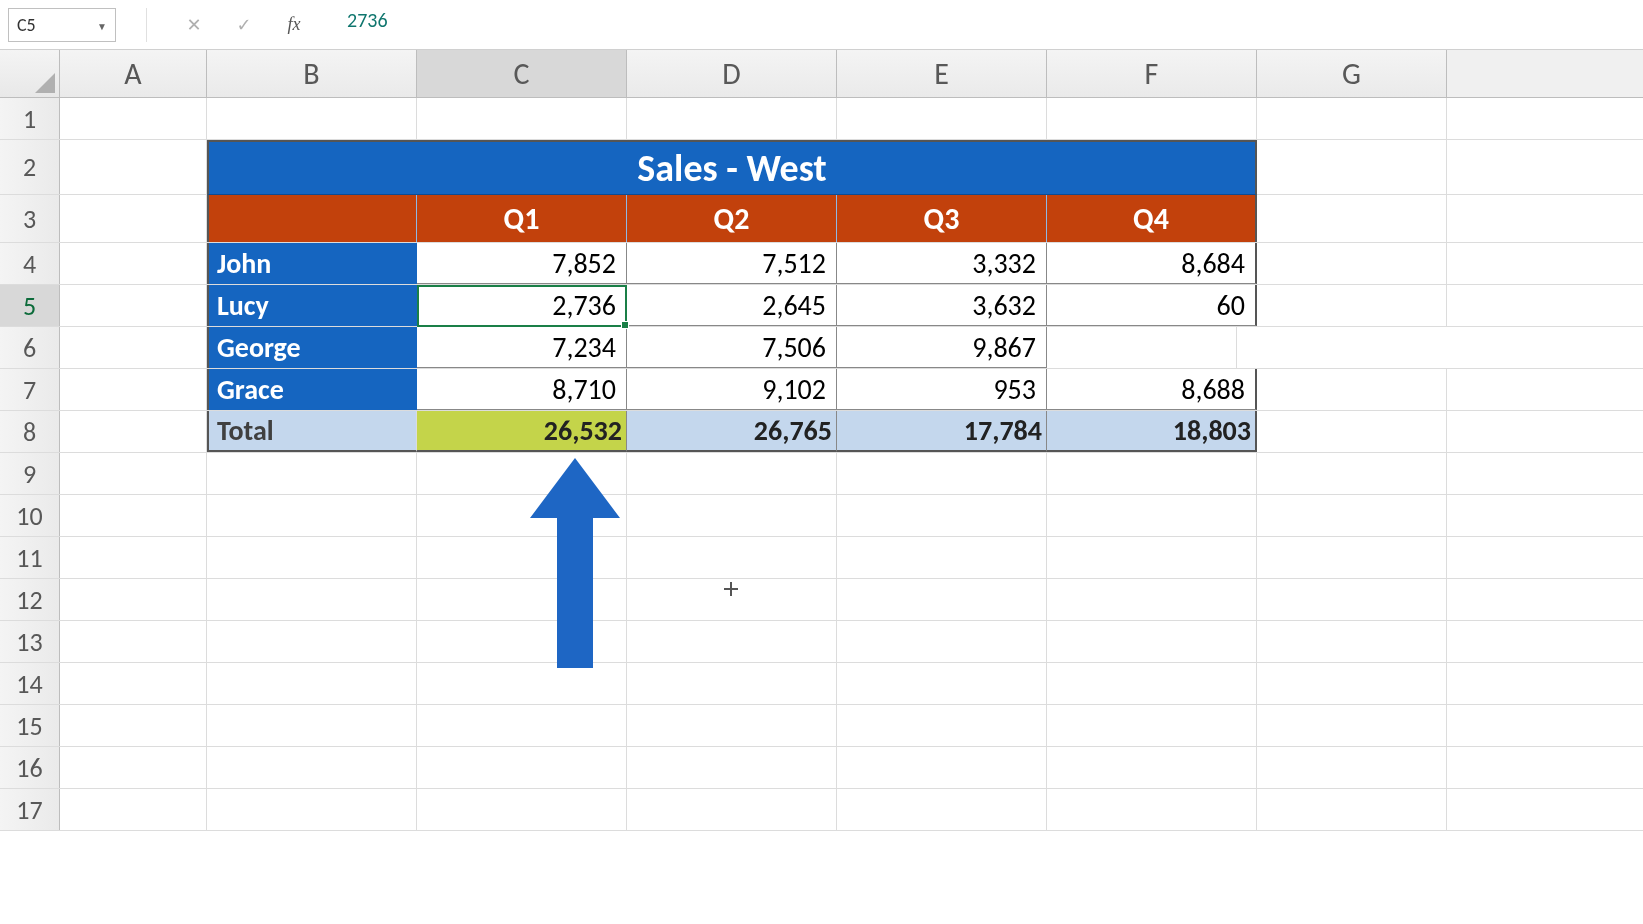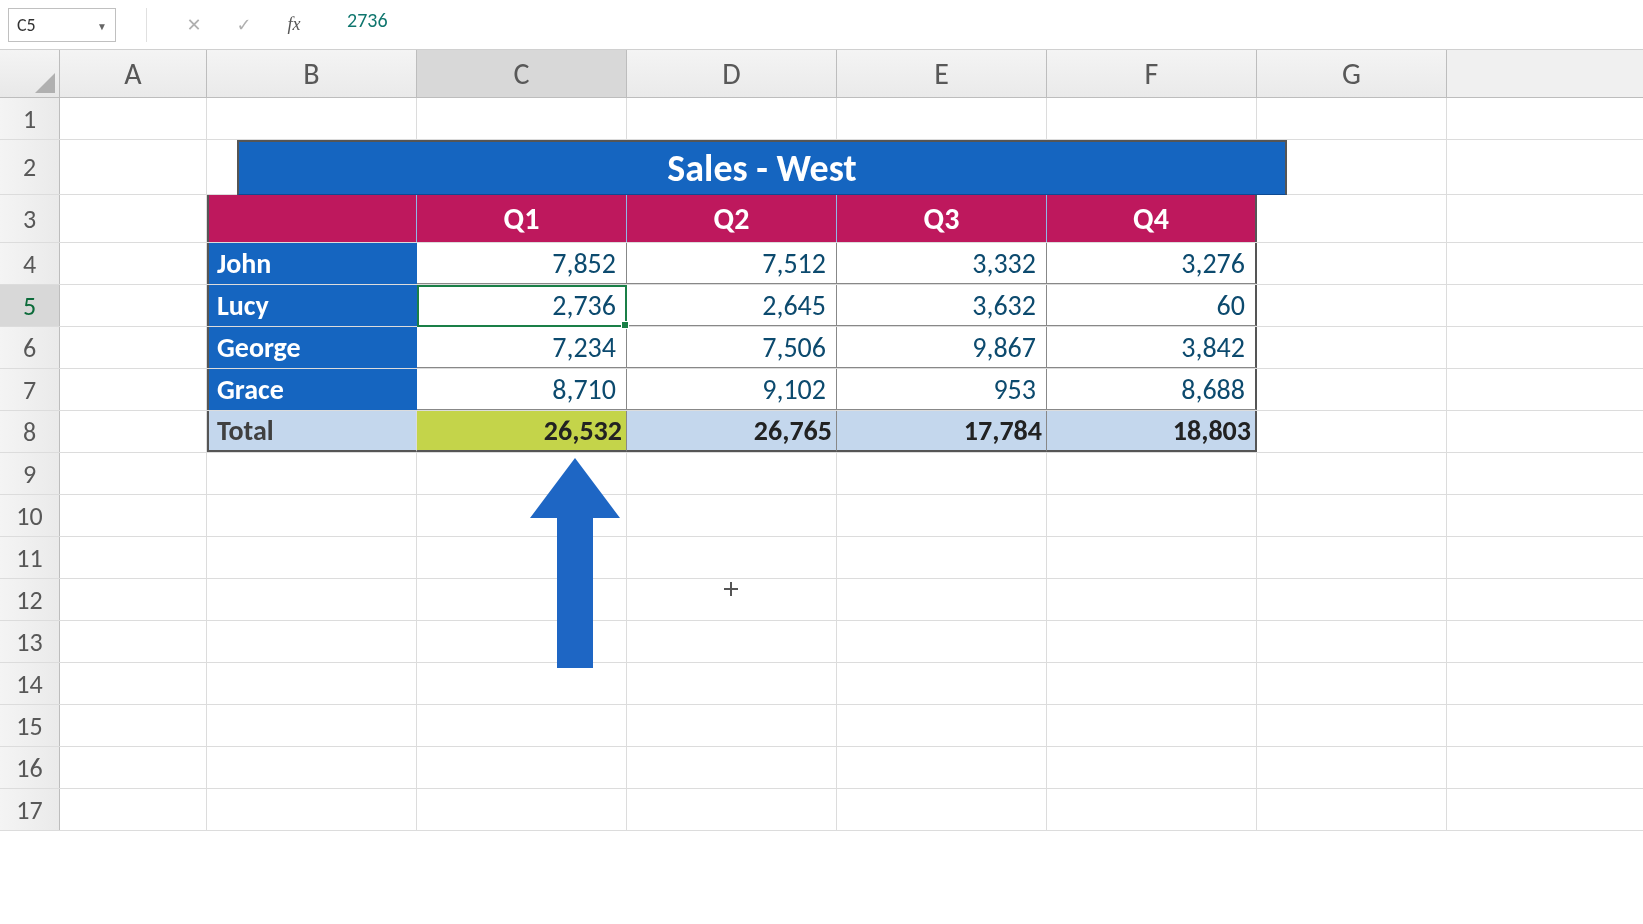--- a/index.html
+++ b/index.html
@@ -143,39 +143,39 @@
     .cD { width: 210px; }
     .cE { width: 210px; }
     .cF { width: 210px; }
     .cG { width: 190px; }
     
     
     .r-std { height: 42px; }
     .r-title { height: 55px; }
     .r-hdr { height: 48px; }
     .tbl-header-cell {
-      background: #be185d;
+      background: #c2410c;
       color: #fff;
       font-weight: bold;
       font-size: 30px;
       justify-content: center;
       border-right: 1px solid #8fb8e6;
       border-bottom: none;
     }
     .tbl-name-cell {
       background: #1565c0;
       color: #fff;
       font-weight: bold;
       font-size: 28px;
       justify-content: flex-start;
       border-right: 1px solid #1565c0;
     }
     .tbl-data-cell {
       background: #fff;
-      color: #0c4a6e;
+      color: #000000;
       font-size: 28px;
       justify-content: flex-end;
       border-right: 1px solid #888;
       border-bottom: 1px solid #888;
       padding-right: 10px;
     }
     .tbl-total-label {
       background: #c4d7ed;
       color: #404040;
       font-weight: bold;
@@ -292,41 +292,41 @@
     <div class="row r-title">
       <div class="row-header">2</div>
       <div class="cell cA"></div>
       <div class="cell cB"></div>
       <div class="cell cC"></div>
       <div class="cell cD"></div>
       <div class="cell cE"></div>
       <div class="cell cF"></div>
       <div class="cell cG"></div>
     </div>
-    <div class="title-merged" style="left:207px; top:42px; width:1050px; height:55px; font-size:38px;margin-left:30px;">Sales - West</div>
+    <div class="title-merged" style="left:207px; top:42px; width:1050px; height:55px; font-size:38px;">Sales - West</div>
 
     <div class="row r-hdr">
       <div class="row-header">3</div>
       <div class="cell cA"></div>
       <div class="cell cB tbl-header-cell border-outer-left" style="justify-content:flex-start;"></div>
       <div class="cell cC tbl-header-cell">Q1</div>
       <div class="cell cD tbl-header-cell">Q2</div>
       <div class="cell cE tbl-header-cell">Q3</div>
       <div class="cell cF tbl-header-cell border-outer-right">Q4</div>
       <div class="cell cG"></div>
     </div>
 
     <div class="row r-std">
       <div class="row-header">4</div>
       <div class="cell cA"></div>
       <div class="cell cB tbl-name-cell border-outer-left">John</div>
       <div class="cell cC tbl-data-cell">7,852</div>
       <div class="cell cD tbl-data-cell">7,512</div>
       <div class="cell cE tbl-data-cell">3,332</div>
-      <div class="cell cF tbl-data-cell border-outer-right">3,276</div>
+      <div class="cell cF tbl-data-cell border-outer-right">8,684</div>
       <div class="cell cG"></div>
     </div>
 
     <div class="row r-std">
       <div class="row-header active">5</div>
       <div class="cell cA"></div>
       <div class="cell cB tbl-name-cell border-outer-left">Lucy</div>
       <div class="cell cC tbl-data-cell">2,736</div>
       <div class="cell cD tbl-data-cell">2,645</div>
       <div class="cell cE tbl-data-cell">3,632</div>
@@ -334,21 +334,20 @@
       <div class="cell cG"></div>
     </div>
 
     <div class="row r-std">
       <div class="row-header">6</div>
       <div class="cell cA"></div>
       <div class="cell cB tbl-name-cell border-outer-left">George</div>
       <div class="cell cC tbl-data-cell">7,234</div>
       <div class="cell cD tbl-data-cell">7,506</div>
       <div class="cell cE tbl-data-cell">9,867</div>
-      <div class="cell cF tbl-data-cell border-outer-right">3,842</div>
       <div class="cell cG"></div>
     </div>
 
     <div class="row r-std">
       <div class="row-header">7</div>
       <div class="cell cA"></div>
       <div class="cell cB tbl-name-cell border-outer-left">Grace</div>
       <div class="cell cC tbl-data-cell">8,710</div>
       <div class="cell cD tbl-data-cell">9,102</div>
       <div class="cell cE tbl-data-cell">953</div>

